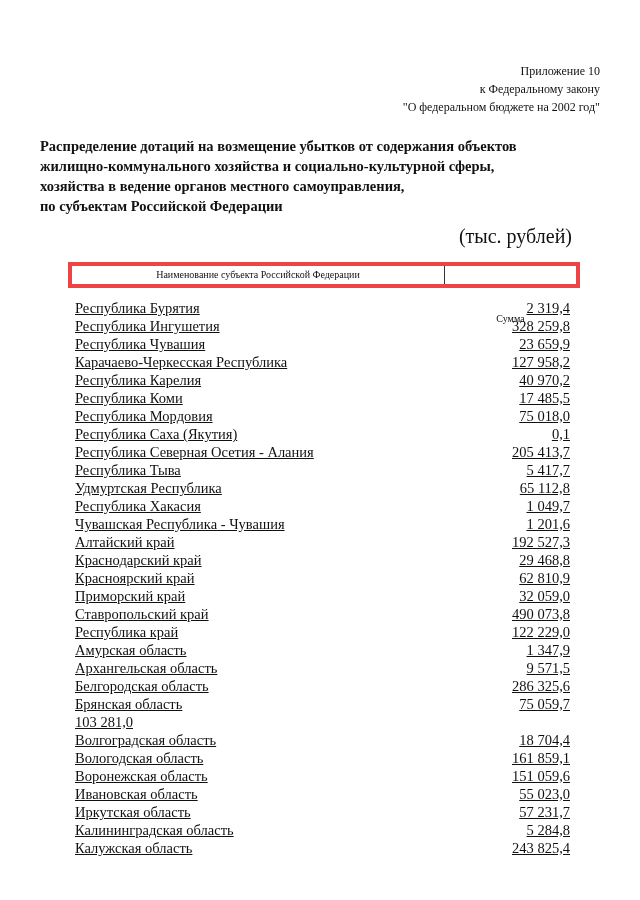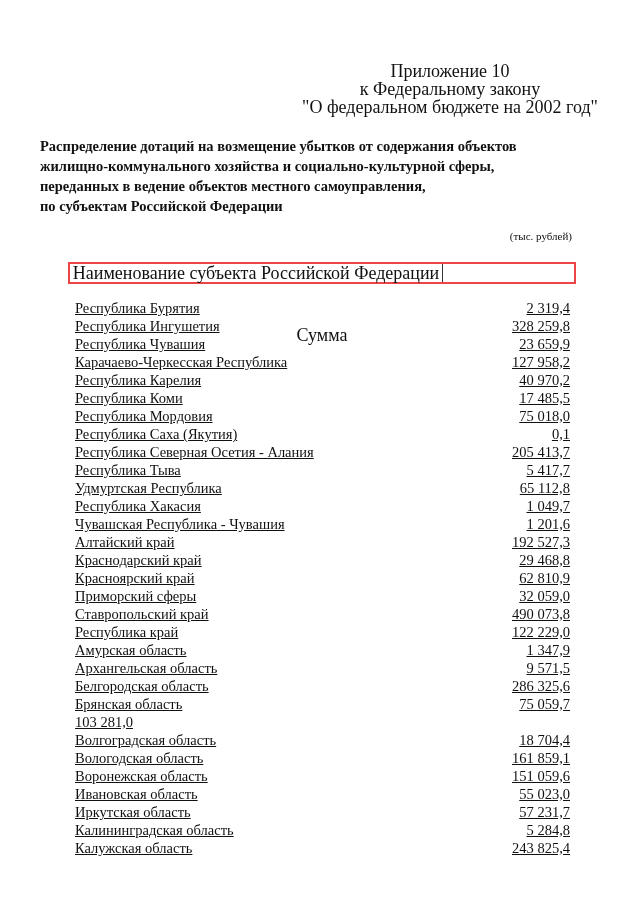--- a/index.html
+++ b/index.html
@@ -13,53 +13,52 @@
       position: relative;
       overflow: hidden;
       font-family: "Liberation Serif", "DejaVu Serif", serif;
       color: #111111;
     }
     .appendix {
       position: absolute;
       top: 62px;
       left: 300px;
       width: 300px;
-      text-align: center;
-      font-size: 18px;
+      text-align: right;
+      font-size: 12px;
       line-height: 18px;
     }
     .appendix div { white-space: nowrap; }
     .title {
       position: absolute;
       top: 136px;
       left: 40px;
       width: 580px;
       font-weight: bold;
       font-size: 14.5px;
       line-height: 20px;
     }
     .title div { white-space: nowrap; }
     .units {
       position: absolute;
       top: 227px;
       right: 68px;
-      font-size: 11px;
+      font-size: 20px;
       line-height: 18px;
     }
     .table-header {
       position: absolute;
       top: 262px;
       left: 68px;
       width: 504px;
       height: 18px;
-      border: 2px solid #ef4444;
+      border: 4px solid #ef4444;
       display: flex;
-      font-size: 18px;
-      line-height: 18px;
-      flex-direction: column;
+      font-size: 10px;
+      line-height: 18px;
     }
     .th-name {
       width: 372px;
       text-align: center;
       border-right: 1px solid #333;
     }
     .th-sum {
       flex: 1;
       text-align: center;
       margin-top: 44px;
@@ -89,21 +88,21 @@
 
 <div class="appendix">
   <div>Приложение 10</div>
   <div>к Федеральному закону</div>
   <div>"О федеральном бюджете на 2002 год"</div>
 </div>
 
 <div class="title">
   <div>Распределение дотаций на возмещение убытков от содержания объектов</div>
   <div>жилищно-коммунального хозяйства и социально-культурной сферы,</div>
-  <div>переданных в ведение объектов местного самоуправления,</div>
+  <div>хозяйства в ведение органов местного самоуправления,</div>
   <div>по субъектам Российской Федерации</div>
 </div>
 
 <div class="units">(тыс. рублей)</div>
 
 <div class="table-header">
   <div class="th-name">Наименование субъекта Российской Федерации</div>
   <div class="th-sum">Сумма</div>
 </div>
 
@@ -166,21 +165,21 @@
     </div>
     <div class="row">
       <span class="name">Краснодарский край</span>
       <span class="val">29 468,8</span>
     </div>
     <div class="row">
       <span class="name">Красноярский край</span>
       <span class="val">62 810,9</span>
     </div>
     <div class="row">
-      <span class="name">Приморский сферы</span>
+      <span class="name">Приморский край</span>
       <span class="val">32 059,0</span>
     </div>
     <div class="row">
       <span class="name">Ставропольский край</span>
       <span class="val">490 073,8</span>
     </div>
     <div class="row">
       <span class="name">Республика край</span>
       <span class="val">122 229,0</span>
     </div>

